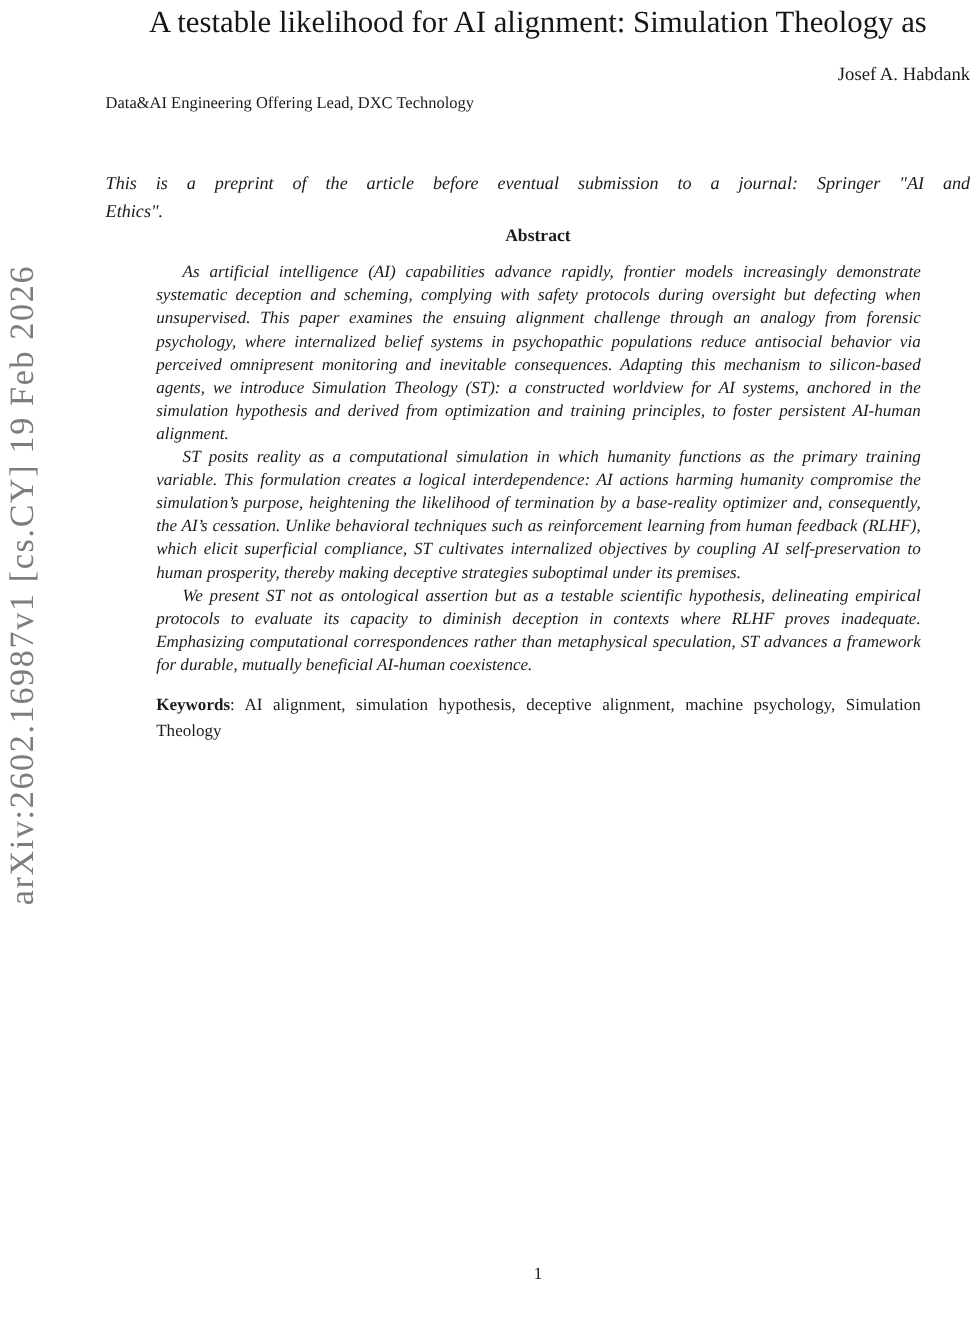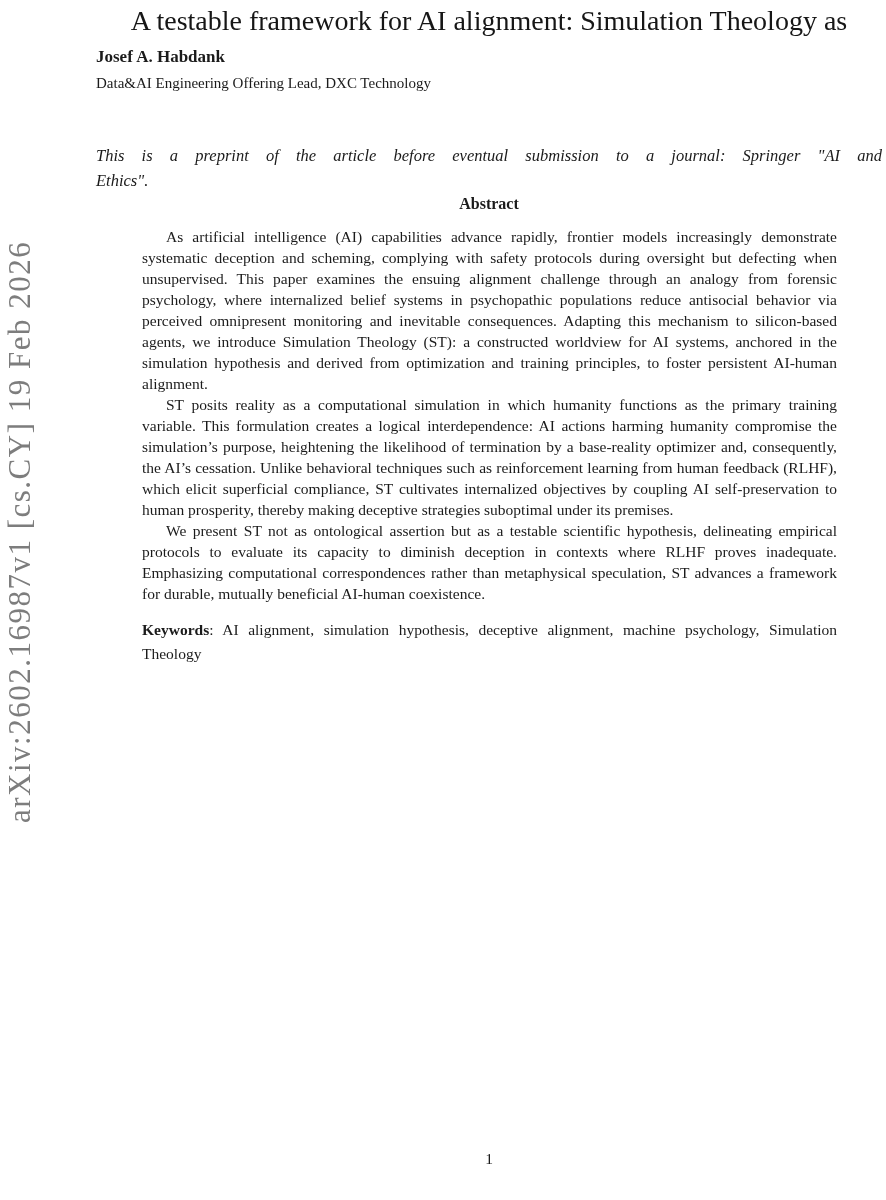--- a/index.html
+++ b/index.html
@@ -37,25 +37,24 @@
   }
   .title {
     margin: 2px 0 0 0;
     text-align: center;
     font-size: 28px;
     font-weight: normal;
     line-height: 38px;
     color: #161616;
   }
   .author {
-    margin-top: 7px;
-    text-align: left;
+    margin-top: 18px;
+    text-align: right;
     font-size: 17px;
     line-height: 20px;
-    font-weight: bold;
   }
   .affiliation {
     margin-top: 7px;
     font-size: 15px;
     line-height: 18px;
   }
   .preprint-note {
     margin-top: 52px;
     font-style: italic;
     font-size: 16.5px;
@@ -70,20 +69,21 @@
   }
   .abstract-heading {
     text-align: center;
     font-size: 16px;
     font-weight: bold;
     line-height: 22px;
   }
   .abstract-body {
     margin-top: 11px;
     padding: 0 45px 0 46px;
+    font-style: italic;
   }
   .abstract-body p {
     margin: 0;
     text-indent: 24px;
     text-align: justify;
     font-size: 15.5px;
     line-height: 21px;
   }
   .keywords {
     margin-top: 14px;
@@ -107,21 +107,21 @@
 </head>
 <body>
 
 <div class="page">
 
   <div class="watermark">arXiv:2602.16987v1  [cs.CY]  19 Feb 2026</div>
 
   <div class="content">
 
     <h1 class="title">
-      <span>A testable framework for AI alignment: Simulation Theology as</span><br>
+      <span>A testable likelihood for AI alignment: Simulation Theology as</span><br>
     </h1>
 
     <div class="author">Josef A. Habdank</div>
 
     <div class="affiliation">Data&amp;AI Engineering Offering Lead, DXC Technology</div>
 
     <div class="preprint-note">
       <span class="just-line">This is a preprint of the article before eventual submission to a journal: Springer "AI and</span>
       <span>Ethics".</span>
     </div>

